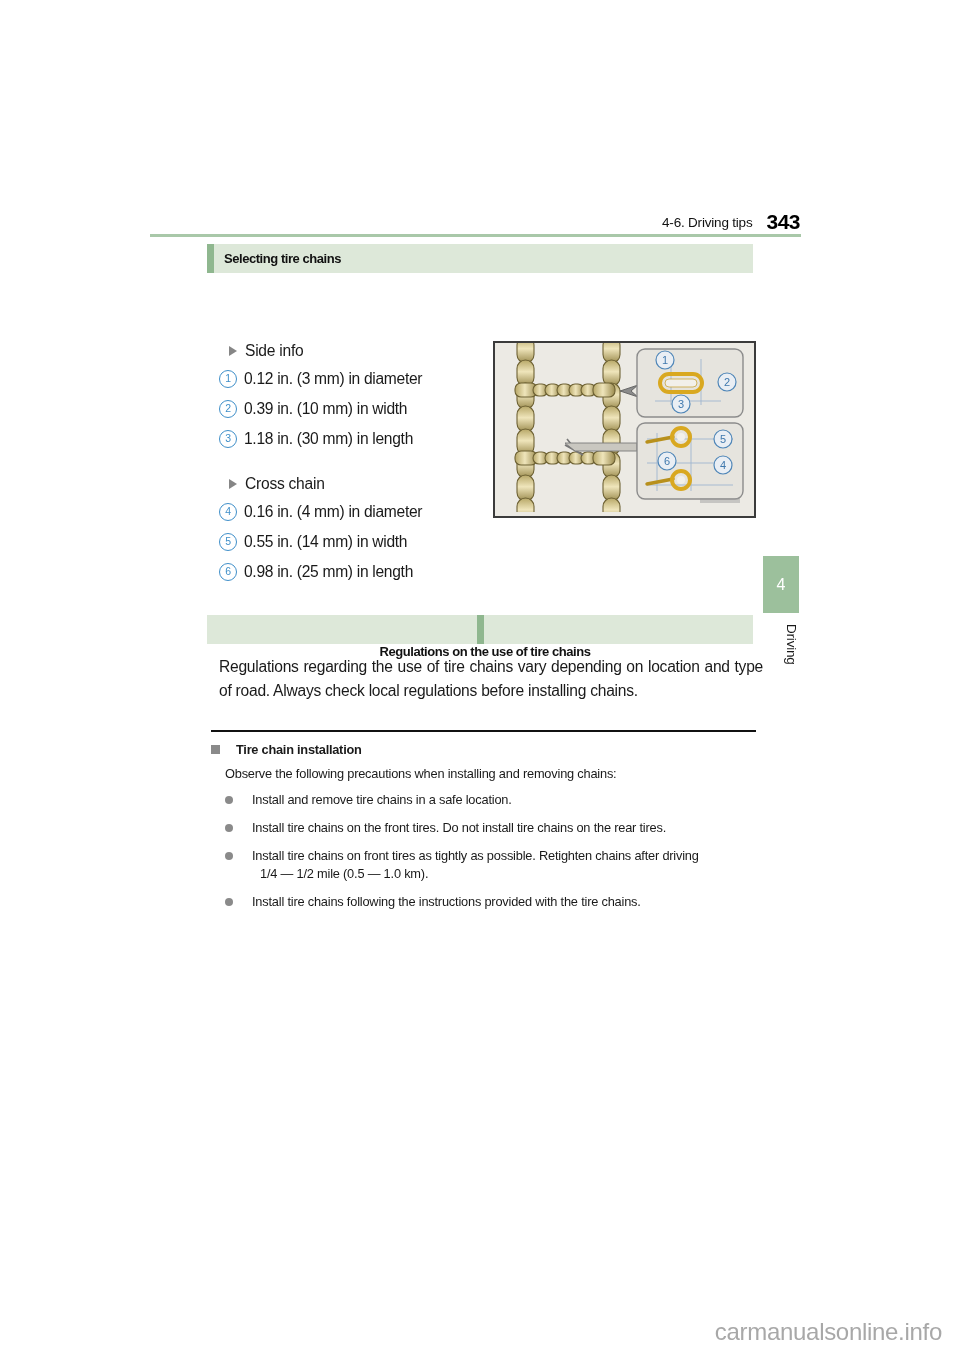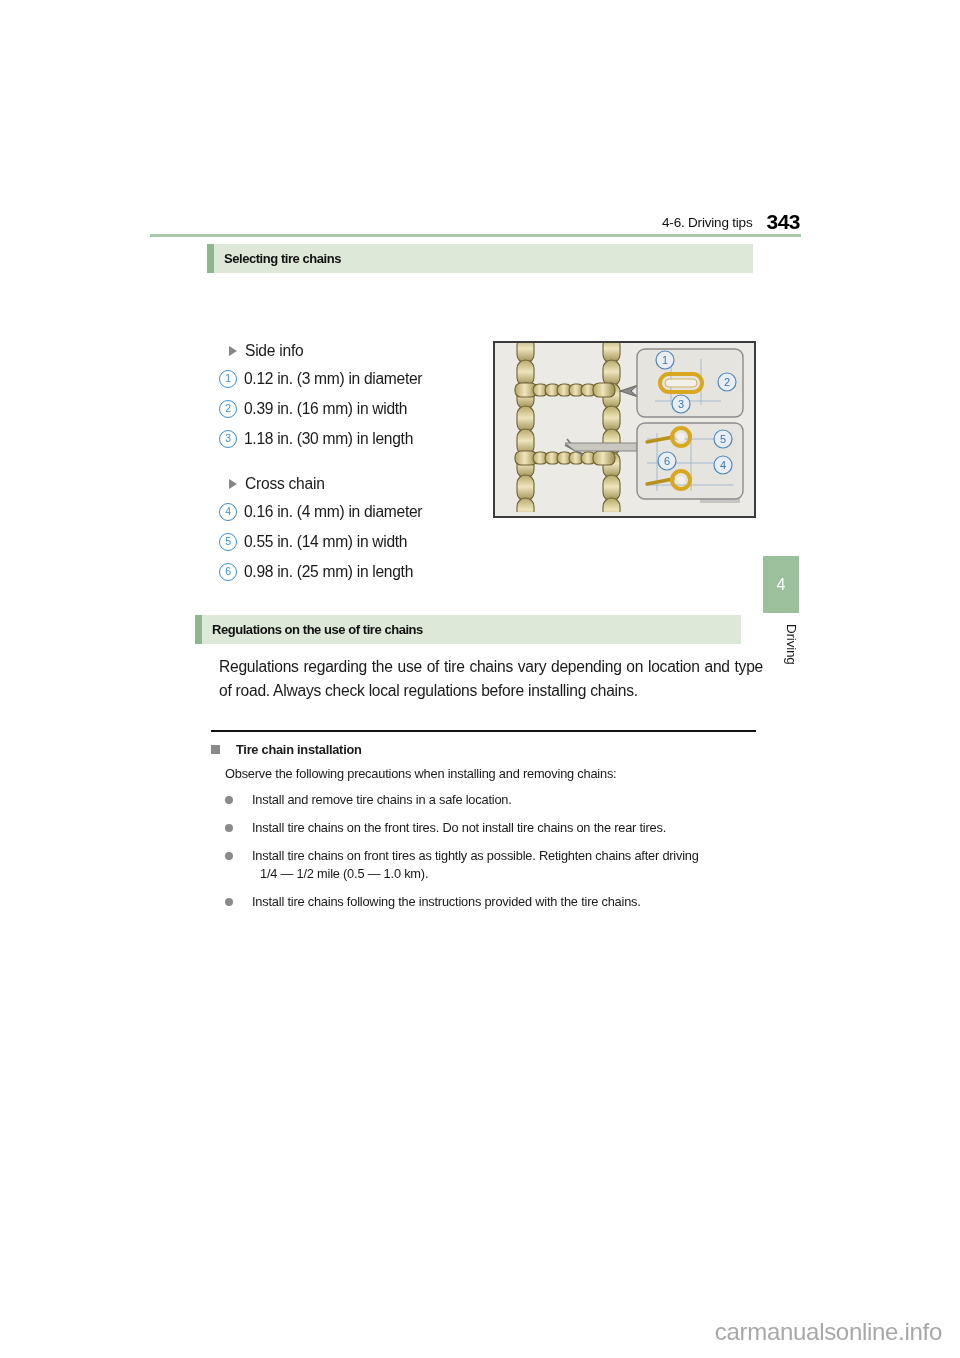--- a/index.html
+++ b/index.html
@@ -74,21 +74,21 @@
   }
   .section-head .sh-text {
     font-size: 13px;
     font-weight: 700;
     letter-spacing: -0.45px;
     color: #111;
     padding-left: 10px;
   }
 
   #sec1 { left: 207px; top: 244px; width: 546px; }
-  #sec2 { left: 195px; top: 615px; width: 546px; }
+  #sec2 { left: 207px; top: 615px; width: 546px; flex-direction: column; }
 
   
   .body-text {
     position: absolute;
     font-size: 15.6px;
     letter-spacing: -0.25px;
     color: #1a1a1a;
     line-height: 24px;
   }
   #intro { left: 221px; top: 284px; width: 545px; }
@@ -279,21 +279,21 @@
       <span class="tri"></span>
       <span>Side info</span>
     </div>
 
     <div class="spec-item">
       <span class="numcircle">1</span>
       <span>0.12 in. (3 mm) in diameter</span>
     </div>
     <div class="spec-item">
       <span class="numcircle">2</span>
-      <span>0.39 in. (16 mm) in width</span>
+      <span>0.39 in. (10 mm) in width</span>
     </div>
     <div class="spec-item">
       <span class="numcircle">3</span>
       <span>1.18 in. (30 mm) in length</span>
     </div>
 
     <div class="gap-row"></div>
 
     <div class="subhead">
       <span class="tri"></span>

